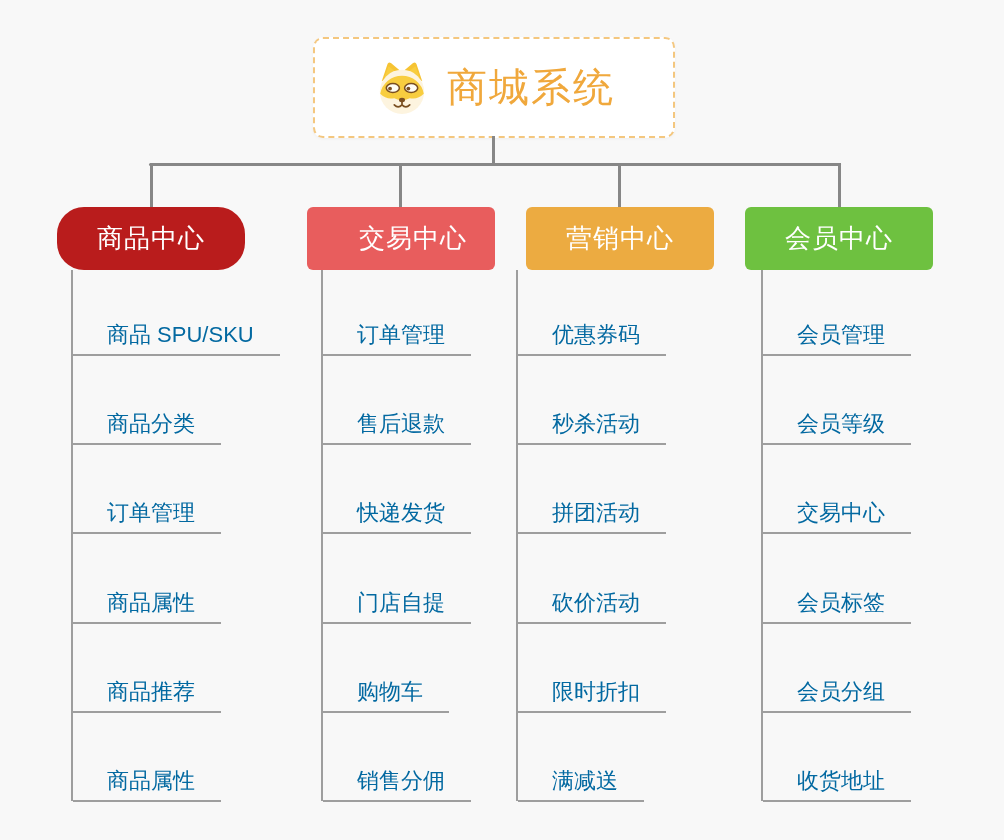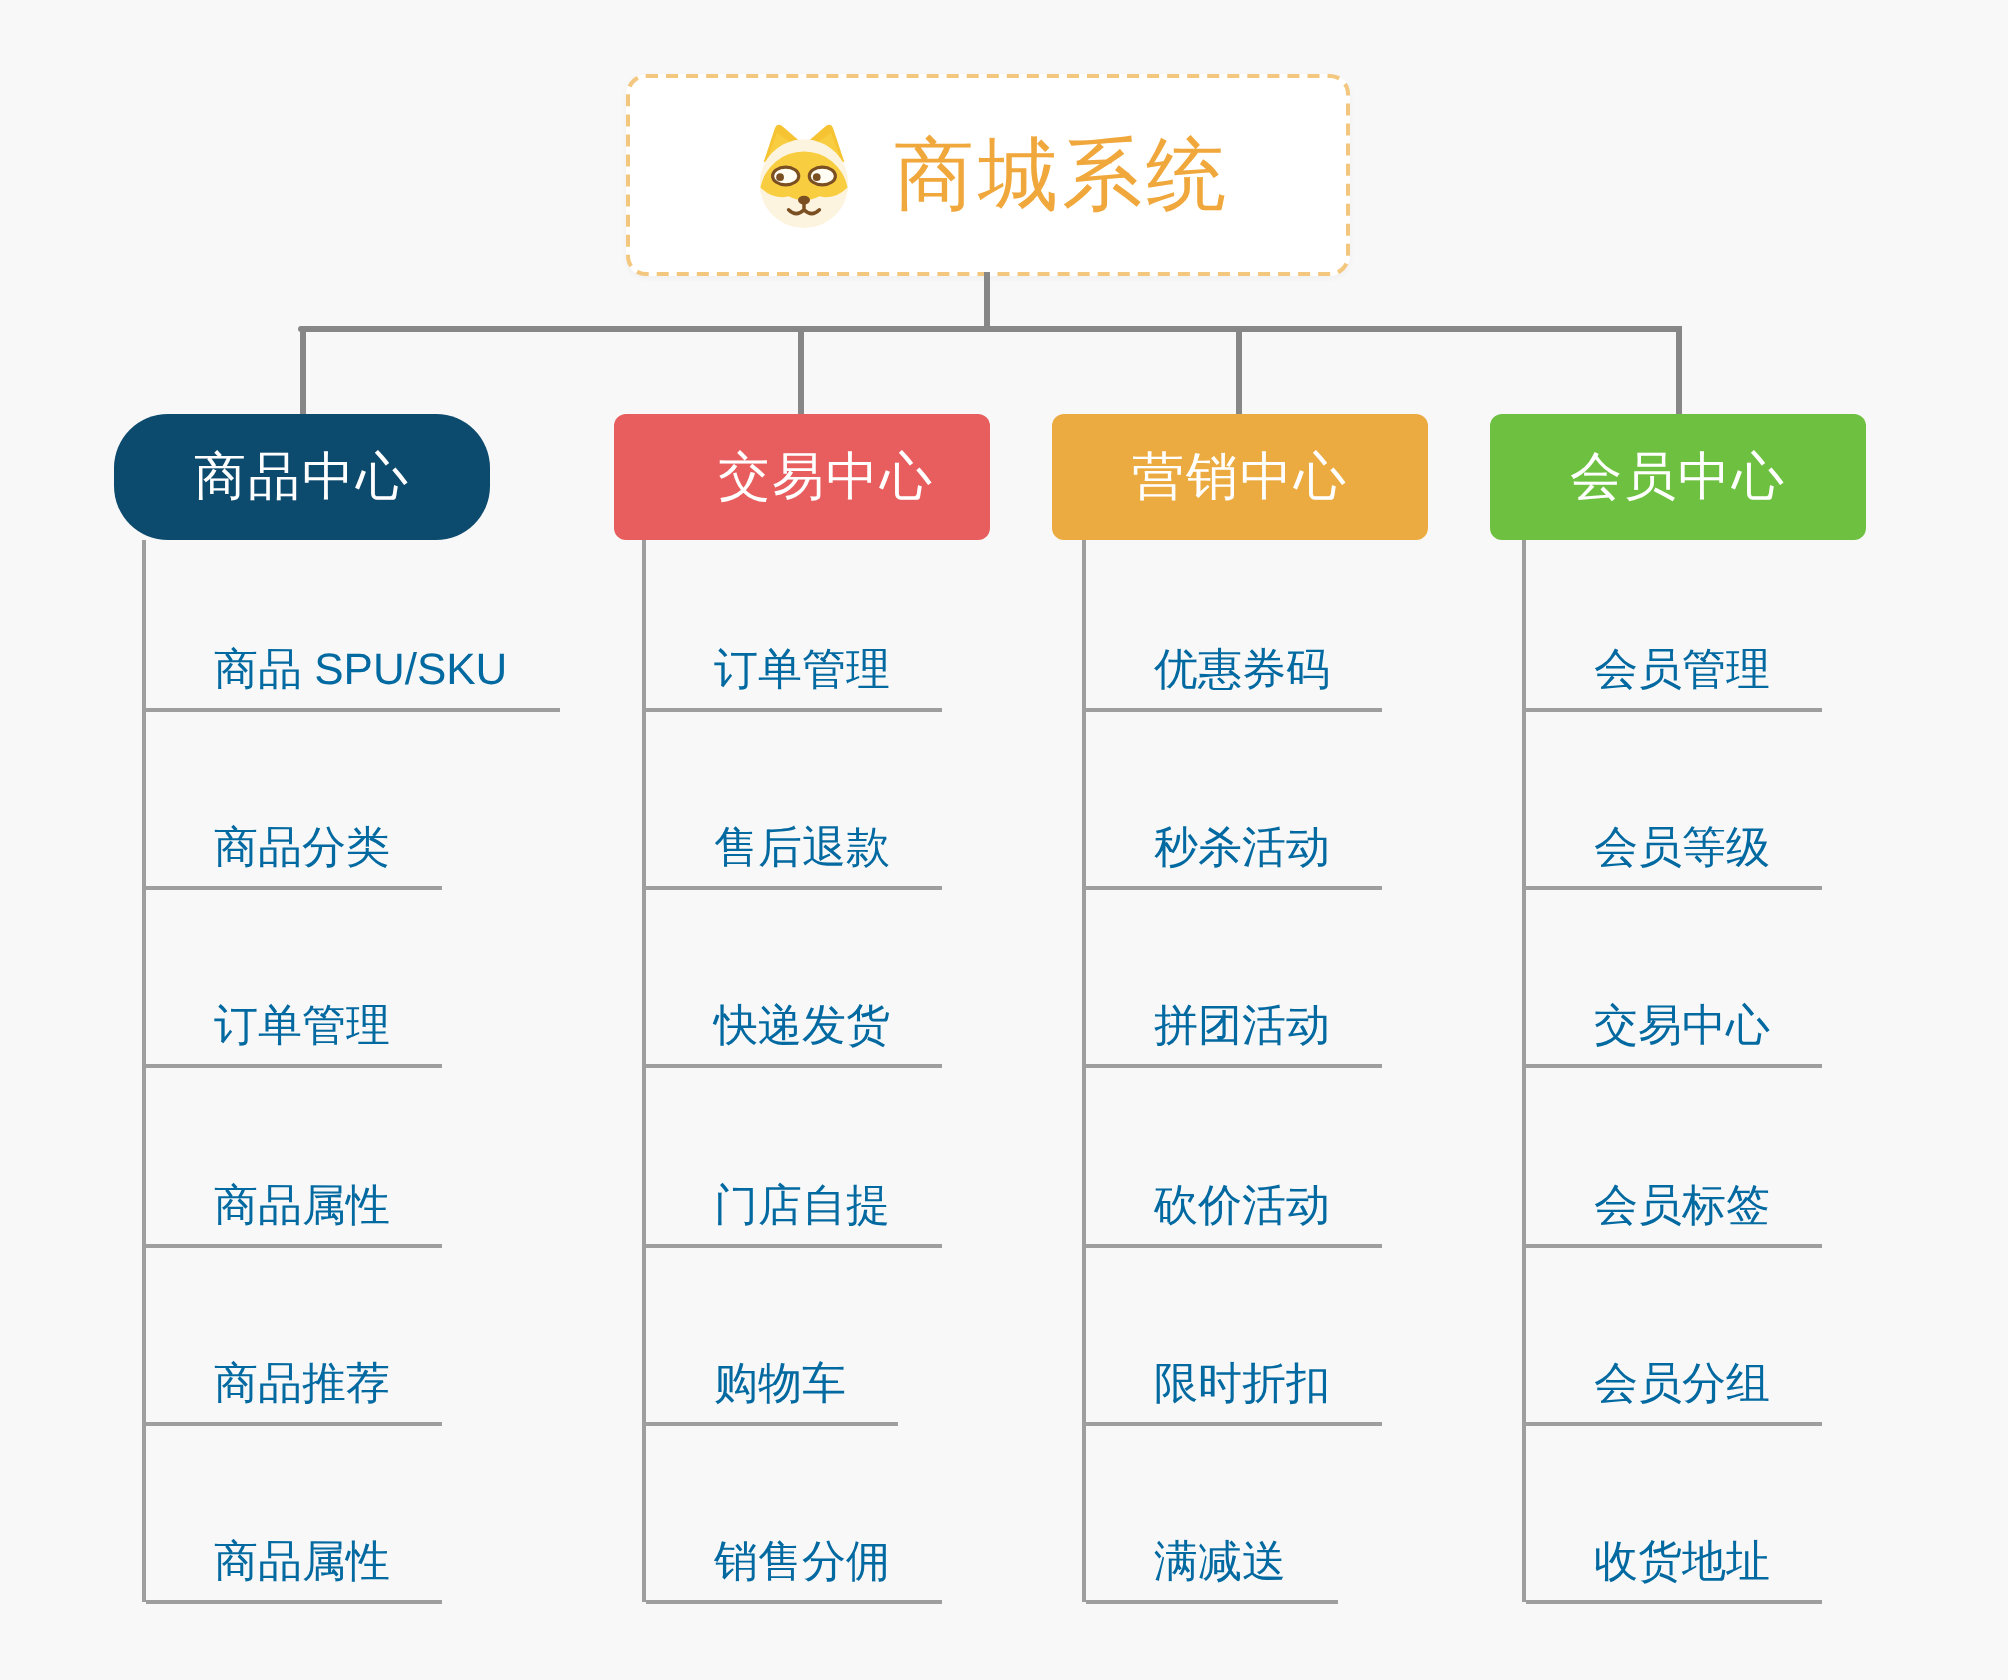--- a/index.html
+++ b/index.html
@@ -61,21 +61,21 @@
   
   .branch-items{
     position:absolute;
     top:270px;
     height:531px;
     border-left:2px solid #9e9e9e;
     box-sizing:content-box;
   }
   .bi-1{left:71px;}
   .bi-2{left:321px;}
-  .bi-3{left:541px;}
+  .bi-3{left:516px;}
   .bi-4{left:761px;}
   .leaf{
     position:absolute;
     left:0;
     top:calc(51px + var(--i) * 89.2px);
     width:max-content;
     line-height:28px;
     font-size:22px;
     color:#0369a1;
     padding:0 26px 5px 34px;
@@ -110,21 +110,21 @@
     <span class="root-title" style="color: rgb(240, 168, 60);">商城系统</span>
   </div>
 
   <div class="line root-stem"></div>
   <div class="line h-bar"></div>
   <div class="line drop drop-1"></div>
   <div class="line drop drop-2"></div>
   <div class="line drop drop-3"></div>
   <div class="line drop drop-4"></div>
 
-  <div class="branch-header bh-1" style="background-color: #0c4a6e; border-radius: 27px;">商品中心</div>
+  <div class="branch-header bh-1" style="background-color: #b91c1c; border-radius: 27px;">商品中心</div>
   <div class="branch-header bh-2" style="background-color: rgb(232, 93, 93); padding-left: 24px;">交易中心</div>
   <div class="branch-header bh-4" style="background-color: rgb(110, 193, 64);">会员中心</div>
   <div class="branch-header bh-3" style="background-color: rgb(236, 171, 65);">营销中心</div>
 
   <div class="branch-items bi-1">
     <div class="leaf" style="--i:0">商品 SPU/SKU</div>
     <div class="leaf" style="--i:1">商品分类</div>
     <div class="leaf" style="--i:2">订单管理</div>
     <div class="leaf" style="--i:3">商品属性</div>
     <div class="leaf" style="--i:4">商品推荐</div>

